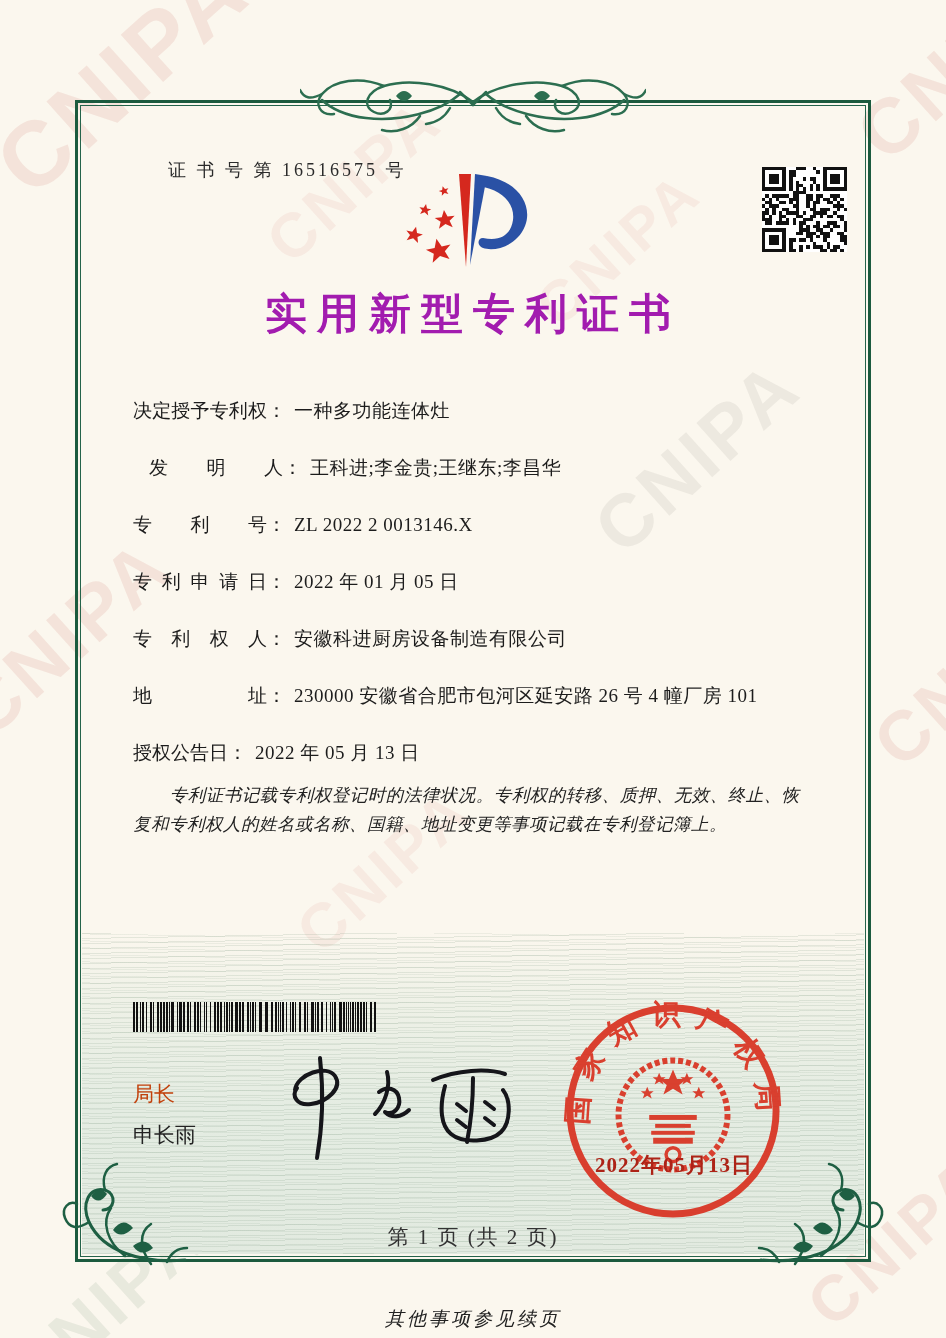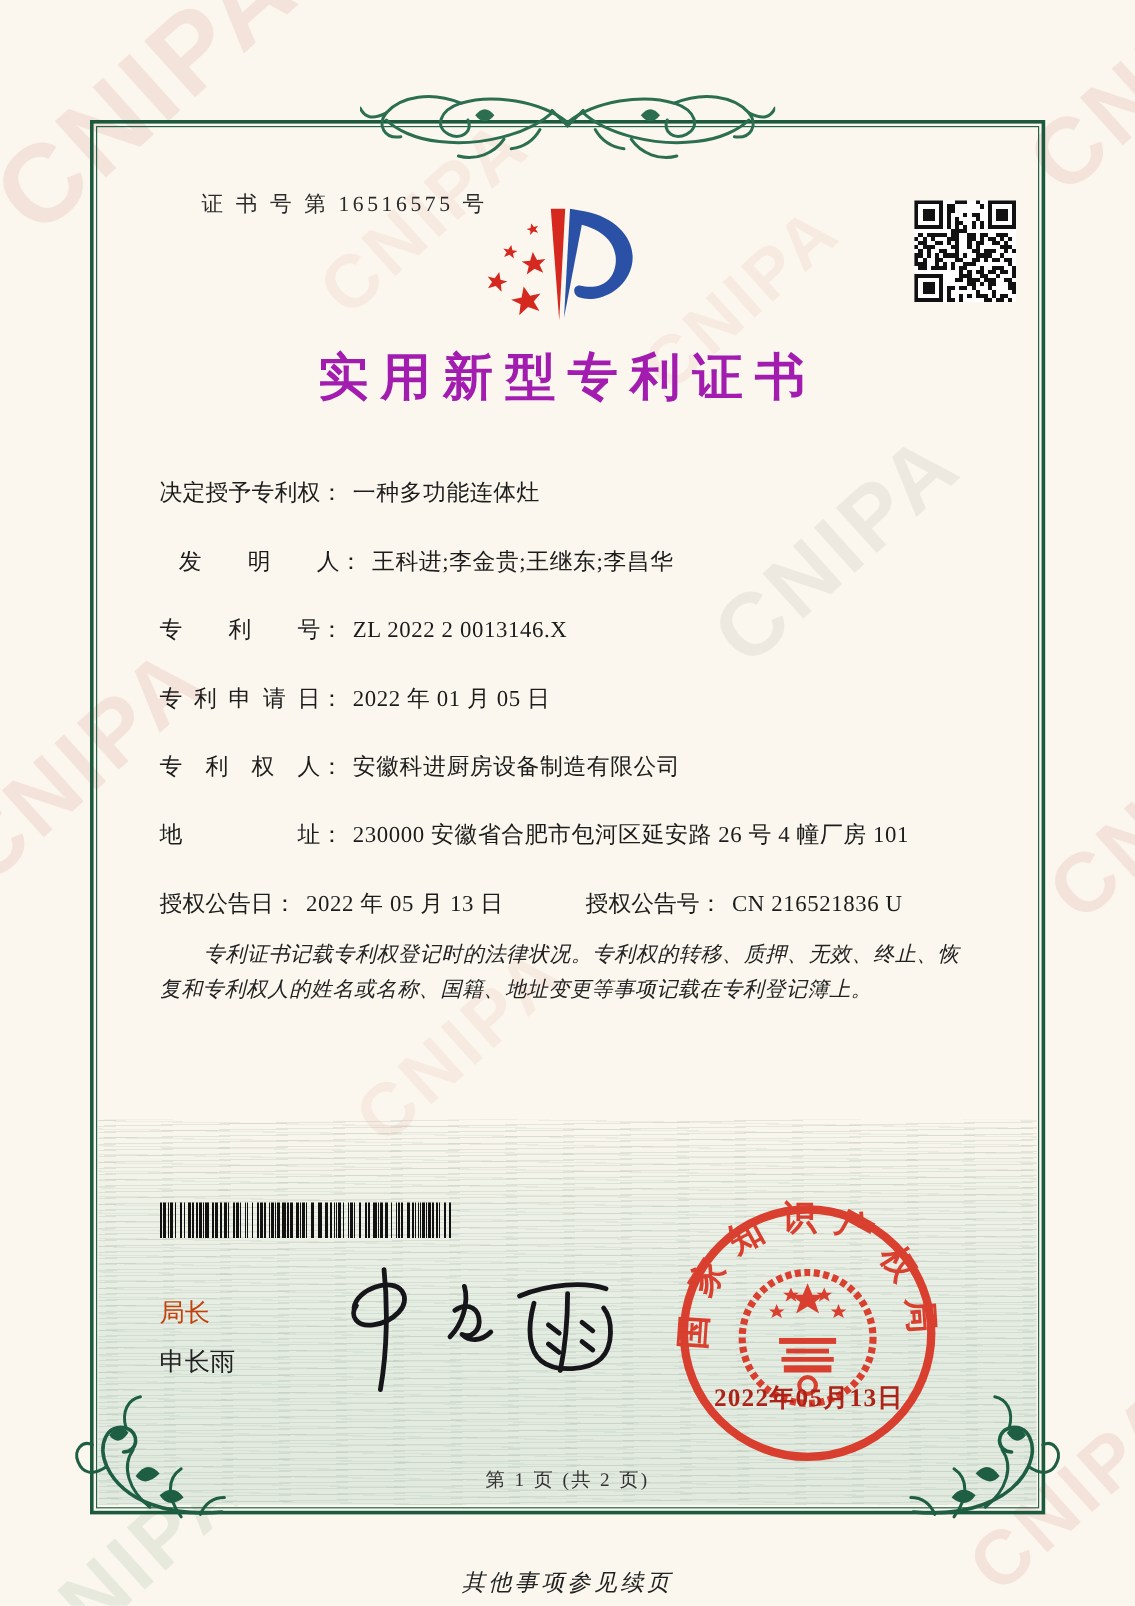--- a/index.html
+++ b/index.html
@@ -62,21 +62,21 @@
   .signer-title{position:absolute;left:133px;top:1080px;font-size:21px;
     font-family:"Liberation Sans","DejaVu Sans",sans-serif;color:#c2410c;}
   .signer-name{position:absolute;left:133px;top:1121px;font-size:21px;
     font-family:"Liberation Sans","DejaVu Sans",sans-serif;color:#222;}
   .seal-date{
     position:absolute;left:565px;top:1151px;width:218px;text-align:center;
     font-size:21px;font-weight:bold;color:#ad2317;letter-spacing:1px;
   }
   .page-footer{
     position:absolute;left:0;top:1223px;width:946px;text-align:center;
-    font-size:16px;color:#333;letter-spacing:2px;
+    font-size:21px;color:#333;letter-spacing:2px;
   }
   .continuation{
     position:absolute;left:0;top:1278px;width:946px;text-align:center;
     font-size:19px;font-style:italic;color:#222;letter-spacing:3px;margin-top:28px;
   }
 </style>
 </head>
 <body>
 
 <div class="wm wm-pink" style="left:-28px;top:30px;font-size:92px;">CNIPA</div>
@@ -400,23 +400,20 @@
   <span class="flabel">专利申请日</span><span class="fcolon">：</span><span class="fvalue">2022 年 01 月 05 日</span>
 </div>
 <div class="frow" style="top:626px;">
   <span class="flabel">专利权人</span><span class="fcolon">：</span><span class="fvalue">安徽科进厨房设备制造有限公司</span>
 </div>
 <div class="frow" style="top:683px;">
   <span class="flabel">地址</span><span class="fcolon">：</span><span class="fvalue">230000  安徽省合肥市包河区延安路 26 号 4 幢厂房 101</span>
 </div>
 <div class="frow" style="top:740px;width:690px;">
   <span>授权公告日</span><span class="fcolon">：</span><span class="fvalue">2022 年 05 月 13 日</span>
-  <span class="grant-right">
-    <span>授权公告号</span><span class="fcolon">：</span><span class="fvalue">CN 216521836 U</span>
-  </span>
 </div>
 
 <div class="body-text">
   <p>专利证书记载专利权登记时的法律状况。专利权的转移、质押、无效、终止、恢复和专利权人的姓名或名称、国籍、地址变更等事项记载在专利登记簿上。</p>
 </div>
 
 <svg class="abs" style="left:133px;top:1002px;" width="245" height="30" viewBox="0 0 245 30" id="bcSvg" shape-rendering="crispEdges">
     <rect x="0" y="0" width="2" height="30" fill="#111"></rect>
     <rect x="3" y="0" width="2" height="30" fill="#111"></rect>
     <rect x="7" y="0" width="1" height="30" fill="#111"></rect>

